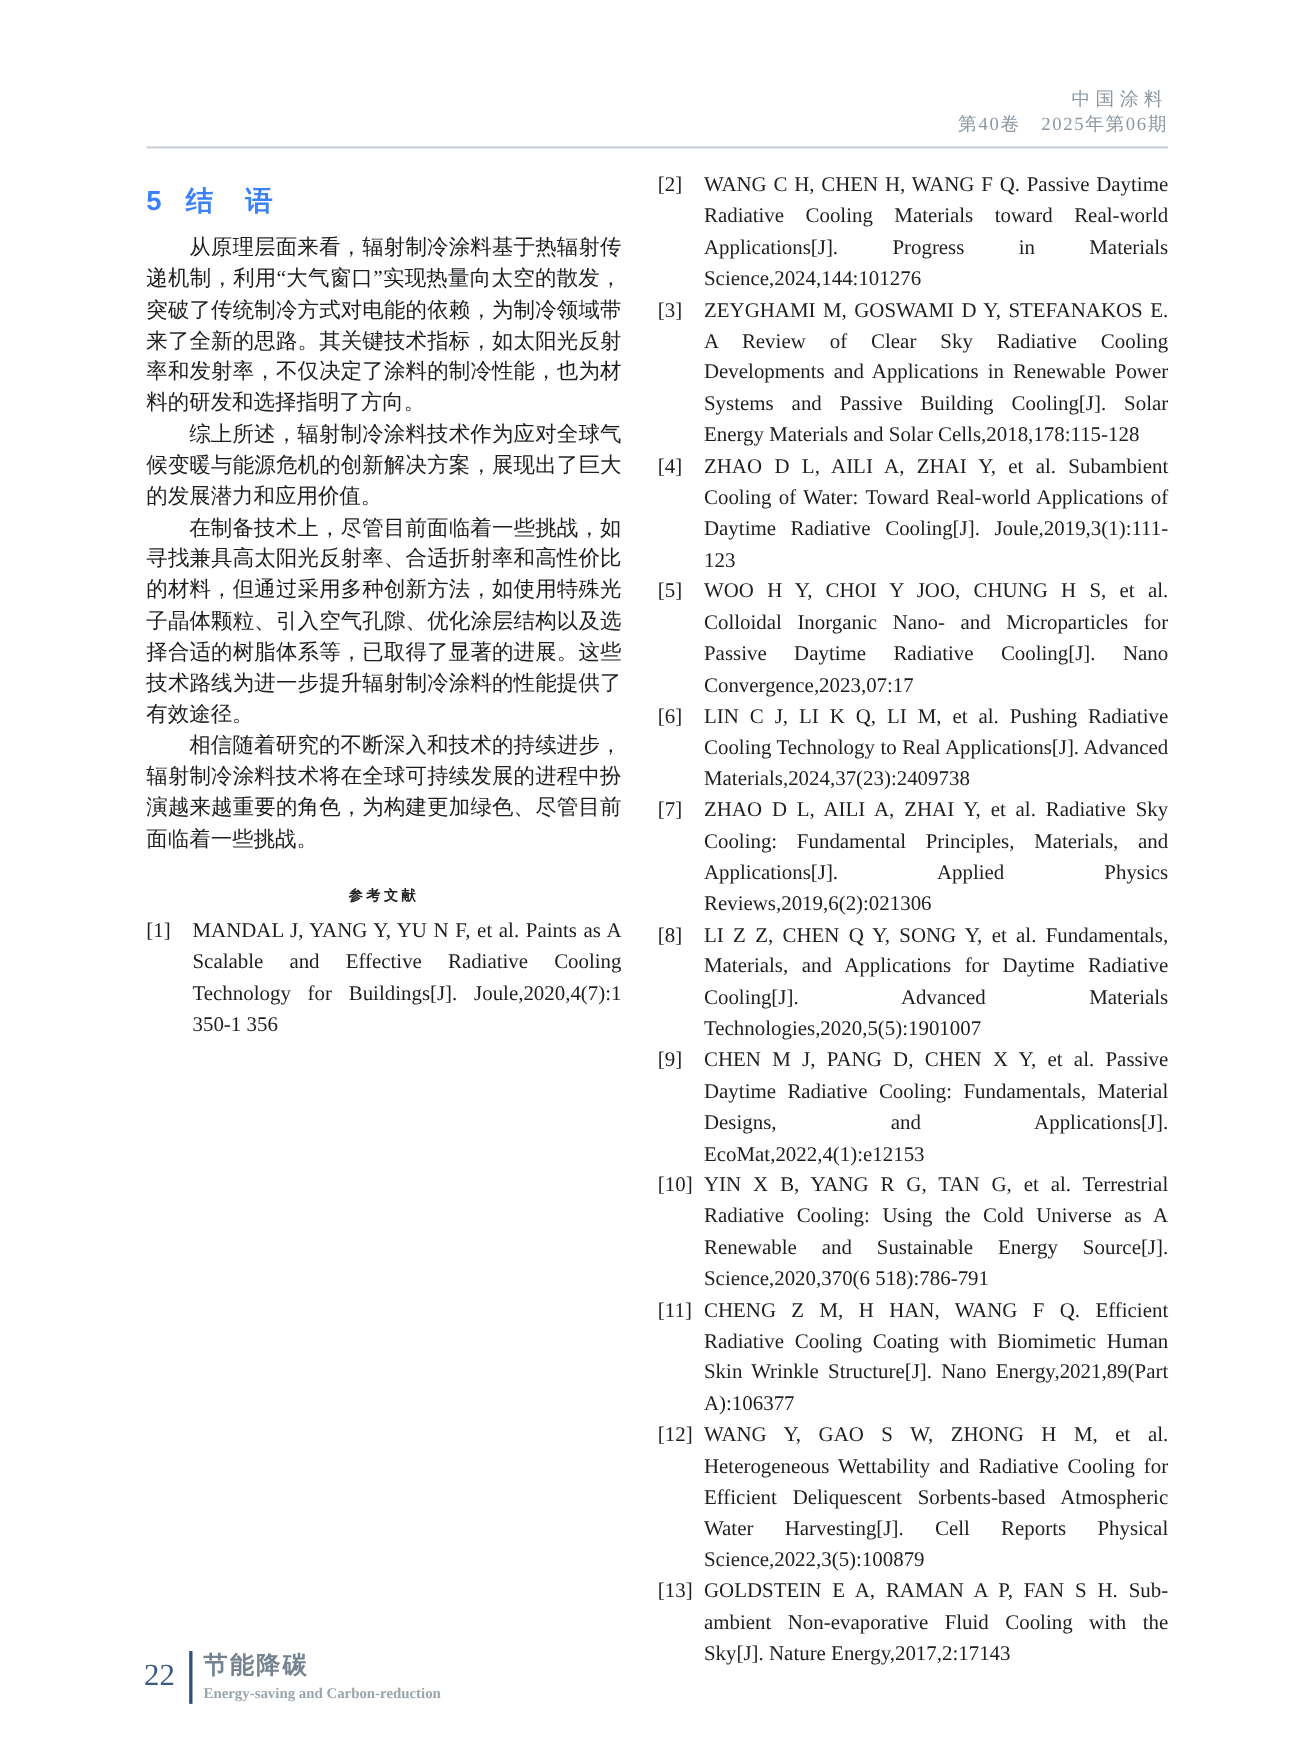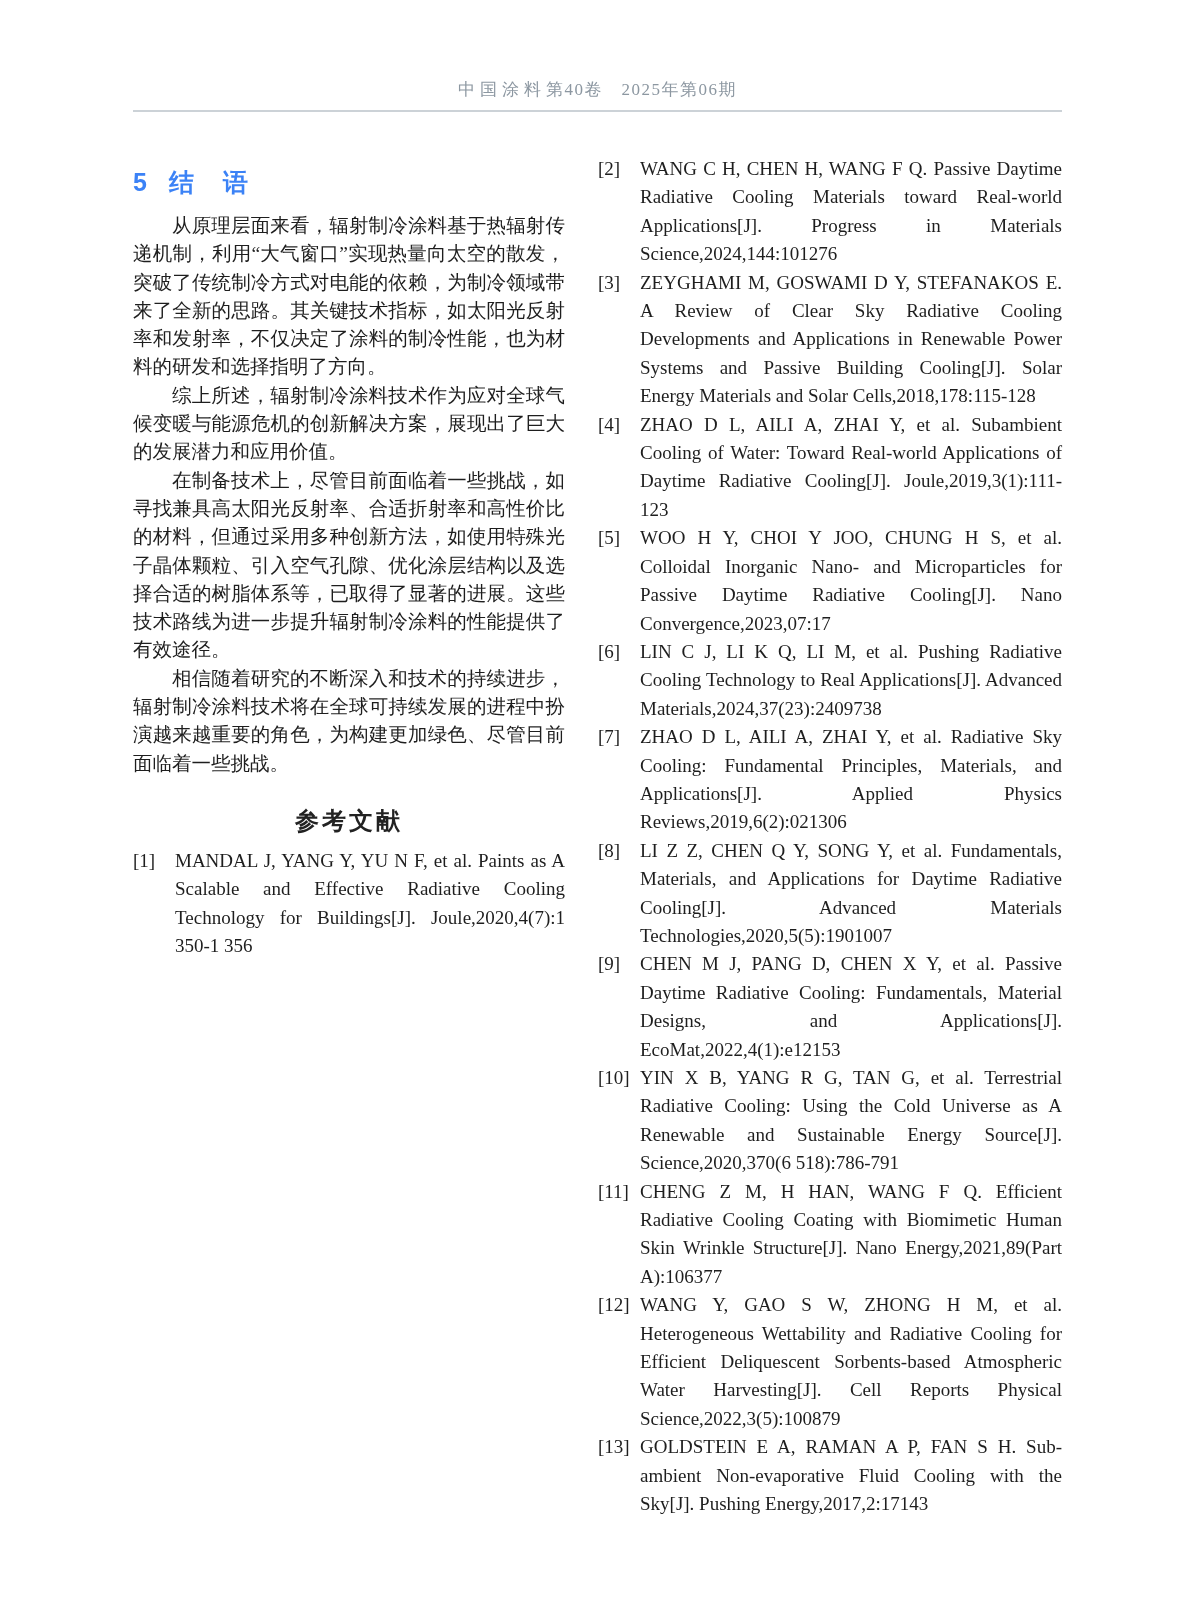--- a/index.html
+++ b/index.html
@@ -7,21 +7,21 @@
   .page {
     position:relative; width:1187px; height:1600px; margin:0 auto;
     background:#ffffff; overflow:hidden;
     font-family:"Liberation Serif","DejaVu Serif",serif; color:#1e1e1e;
   }
   
   .page-header {
     position:absolute; left:133px; top:78px; width:929px;
     display:flex; justify-content:center; align-items:flex-end;
     padding-bottom:9px; border-bottom:2px solid #ccd2d7;
-    font-size:17px; color:#8c97a1;
+    font-size:17px; color:#8c97a1;flex-direction:column;
   }
   .journal-title { letter-spacing:5px; }
   .issue-info { letter-spacing:1.5px; }
   
   .columns {
     position:absolute; left:133px; top:150px; width:929px;
     display:flex; gap:33px; align-items:flex-start;
   }
   .col-left  { width:432px; }
   .col-right { width:464px; padding-top:5px; }
@@ -31,21 +31,21 @@
   }
   .indent { text-indent:2em; }
   .section-heading {
     font-family:"Liberation Sans","DejaVu Sans",sans-serif;
     font-size:25px; font-weight:bold; color:#3b82f6;
     margin:16px 0 13px 0; letter-spacing:2px;
   }
   .section-heading .sec-num { margin-right:20px; }
   .refs-heading {
     font-family:"Liberation Sans","DejaVu Sans",sans-serif;
-    text-align:center; font-size:24px; font-weight:bold; color:#222;
+    text-align:center; font-size:13px; font-weight:bold; color:#222;
     margin:27px 0 10px 0; letter-spacing:3px;
   }
   
   .refs { list-style:none; }
   .ref-item { display:flex; font-size:19px; line-height:28.4px; }
   .ref-num  { flex:0 0 42px; width:42px; }
   .ref-text { flex:1; text-align:justify; }
   
   .page-footer {
     position:absolute; left:131px; top:1499px;
@@ -141,21 +141,29 @@
           <li class="ref-item">
             <span class="ref-num">[11]</span>
             <div class="ref-text">CHENG Z M, H HAN, WANG F Q. Efficient Radiative Cooling Coating with Biomimetic Human Skin Wrinkle Structure[J]. Nano Energy,2021,89(Part A):106377</div>
           </li>
           <li class="ref-item">
             <span class="ref-num">[12]</span>
             <div class="ref-text">WANG Y, GAO S W, ZHONG H M, et al. Heterogeneous Wettability and Radiative Cooling for Efficient Deliquescent Sorbents-based Atmospheric Water Harvesting[J]. Cell Reports Physical Science,2022,3(5):100879</div>
           </li>
           <li class="ref-item">
             <span class="ref-num">[13]</span>
-            <div class="ref-text">GOLDSTEIN E A, RAMAN A P, FAN S H. Sub-ambient Non-evaporative Fluid Cooling with the Sky[J]. Pushing Energy,2017,2:17143</div>
+            <div class="ref-text">GOLDSTEIN E A, RAMAN A P, FAN S H. Sub-ambient Non-evaporative Fluid Cooling with the Sky[J]. Nature Energy,2017,2:17143</div>
           </li>
         </ol>
     </section>
 
   </main>
 
+  <footer class="page-footer">
+    <span class="page-num">22</span>
+    <span class="footer-bar"></span>
+    <div class="footer-col">
+      <div class="footer-cn">节能降碳</div>
+      <div class="footer-en">Energy-saving and Carbon-reduction</div>
+    </div>
+  </footer>
 
 </div>
 
 </body></html>

